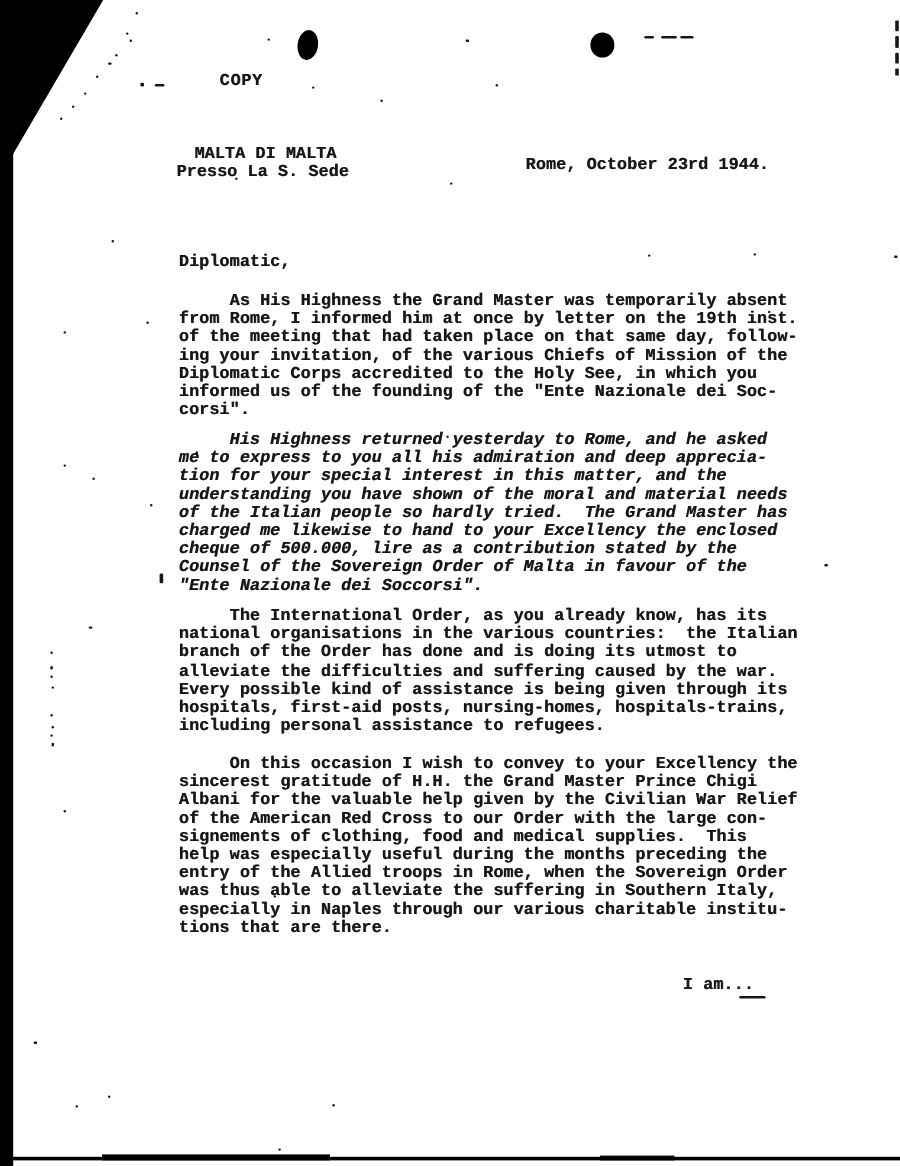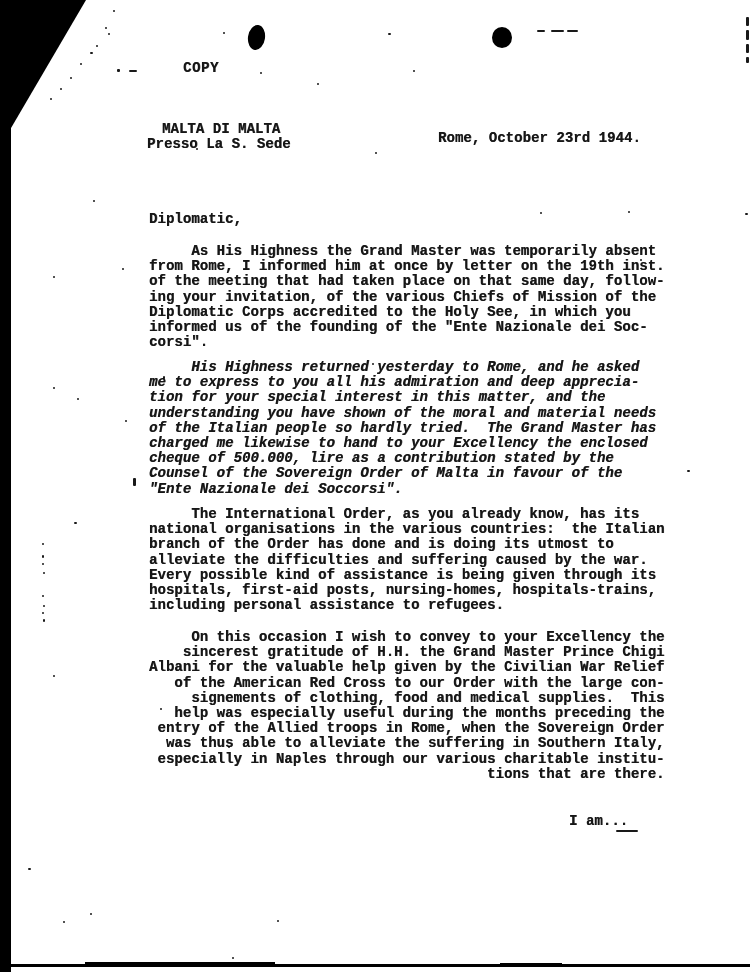--- a/index.html
+++ b/index.html
@@ -34,21 +34,21 @@
   }
   .sender1{left:112px;top:107px;}
   .sender2{left:162px;top:122px;}
   .sender3{left:147px;top:137px;}
   .dateline{left:438px;top:131px;}
   .salutation{left:149px;top:212px;}
   .para{left:149px;}
   .p1{top:244px;}
   .p2{top:360px;font-style:italic;}
   .p3{top:507px;}
-  .p4{top:630px;text-align:right;}
+  .p4{top:630px;}
   .closing{left:569px;top:814px;}
 
   
   .artifact{position:absolute;background:var(--artifact);}
   .corner-triangle{
     left:0;top:0;width:86px;height:136px;
     clip-path:polygon(0 0,100% 0,13% 94%,0 100%);
   }
   .left-strip{left:0;top:120px;width:11px;height:852px;}
   .bottom-line{left:0;top:964px;width:750px;height:3px;}

